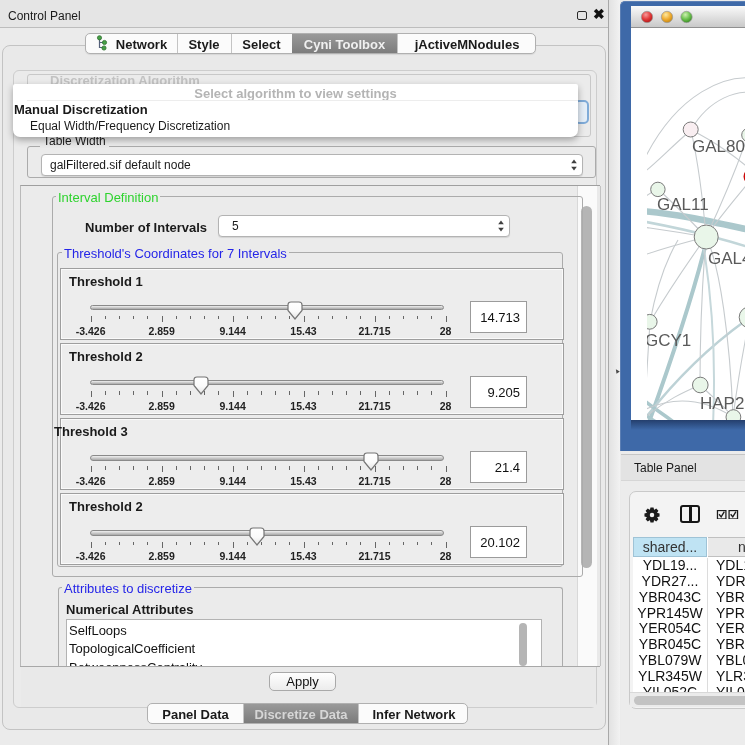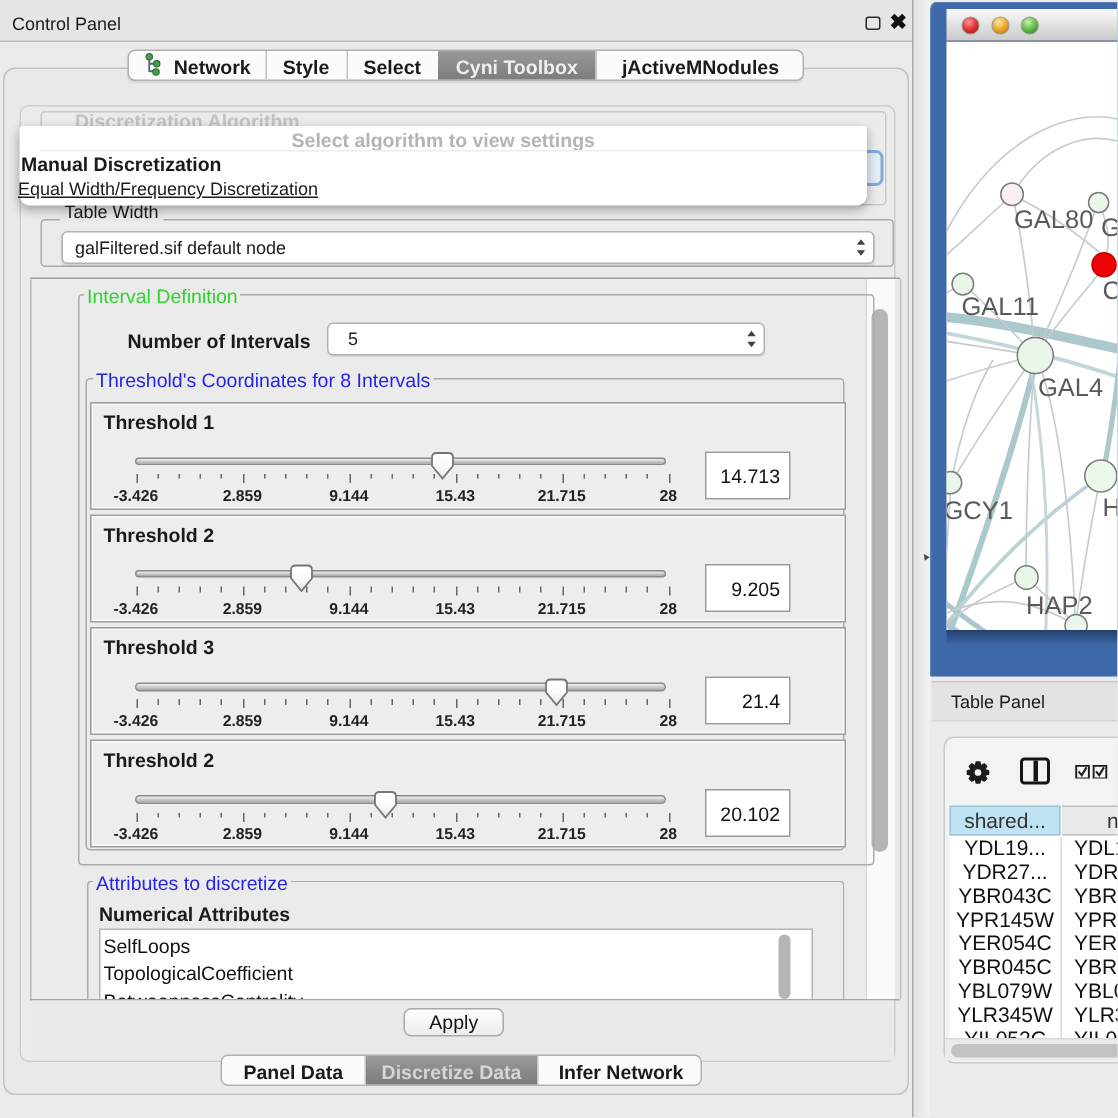--- a/index.html
+++ b/index.html
@@ -53,41 +53,41 @@
 <div class="abs t13" style="left:50px;top:158px;">galFiltered.sif default node</div>
 <svg class="abs" style="left:570px;top:159px;" width="8" height="12" viewBox="0 0 8 12">
   <path d="M4 0.5 L6.8 4.2 H1.2 Z" fill="#404040"></path>
   <path d="M4 11.5 L6.8 7.8 H1.2 Z" fill="#404040"></path>
 </svg>
 
 <div class="abs" style="left:13px;top:84px;width:565px;height:53px;background:#fff;border-radius:2px 2px 7px 7px;box-shadow:0 3px 7px rgba(0,0,0,0.32);"></div>
 <div class="abs" style="left:13px;top:86px;width:565px;text-align:center;font-size:13px;color:#b4b4b4;font-weight:bold;">Select algorithm to view settings</div>
 <div class="abs" style="left:27px;top:100px;width:551px;height:1px;background:#ededed;"></div>
 <div class="abs b13" style="left:14px;top:102px;">Manual Discretization</div>
-<div class="abs t13" style="left:12px;top:119px;text-decoration:underline;">Equal Width/Frequency Discretization</div>
+<div class="abs t13" style="left:30px;top:119px;">Equal Width/Frequency Discretization</div>
 
 <div class="abs" style="left:20px;top:185px;width:580px;height:481px;border-top:1px solid #9f9f9f;border-left:1px solid #b9b9b9;"></div>
 <div class="abs" style="left:600px;top:186px;width:1px;height:480px;background:#c2c2c2;"></div>
 
 <div class="abs" style="left:577px;top:186px;width:20px;height:480px;background:#fafafa;border-left:1px solid #d8d8d8;"></div>
 <div class="abs" style="left:581px;top:206px;width:11px;height:362px;background:#b5b5b5;border-radius:6px;"></div>
 
 <div class="abs" style="left:52px;top:196px;width:531px;height:381px;border:1px solid #ababab;border-radius:3px;"></div>
 <div class="abs" style="left:56px;top:190px;background:#ebebeb;padding:0 2px;font-size:13px;color:#2ed32e;">Interval Definition</div>
 
 <div class="abs b13" style="left:85px;top:220px;">Number of Intervals</div>
 <div class="abs" style="left:218px;top:215px;width:292px;height:22px;background:#fff;border:1px solid #b3b3b3;border-radius:4px;box-shadow:0 1px 1px rgba(0,0,0,0.1);"></div>
 <div class="abs t13" style="left:232px;top:219px;">5</div>
 <svg class="abs" style="left:497px;top:220px;" width="8" height="12" viewBox="0 0 8 12">
   <path d="M4 0.5 L6.8 4.2 H1.2 Z" fill="#404040"></path>
   <path d="M4 11.5 L6.8 7.8 H1.2 Z" fill="#404040"></path>
 </svg>
 
 <div class="abs" style="left:57px;top:252px;width:506px;height:315px;border:1px solid #ababab;border-radius:3px;"></div>
-<div class="abs" style="left:62px;top:246px;background:#ebebeb;padding:0 2px;font-size:13px;color:#2525e8;">Threshold's Coordinates for 8 Intervals</div>
+<div class="abs" style="left:62px;top:246px;background:#ebebeb;padding:0 2px;font-size:13px;color:#2525e8;">Threshold's Coordinates for 7 Intervals</div>
 
 <div id="thresholds">
     <div class="abs" style="left:60px;top:267.5px;width:504px;height:72px;background:#ededed;border:1px solid #9e9e9e;box-shadow:inset 1px 1px 0 #fafafa, inset -1px -1px 0 #fafafa;"></div>
     <div class="abs b13" style="left:69px;top:273.5px;">Threshold 1</div>
     <div class="abs" style="left:90px;top:304.5px;width:354px;height:5.5px;border-radius:3px;background:linear-gradient(180deg,#f0f0f0,#a8a8a8);border:1px solid #8a8a8a;"></div>
     <div class="abs" style="left:90.6px;top:315.7px;width:1px;height:6px;background:#666;"></div>
     <div class="abs" style="left:104.8px;top:315.7px;width:1px;height:3.5px;background:#666;"></div>
     <div class="abs" style="left:119.0px;top:315.7px;width:1px;height:3.5px;background:#666;"></div>
     <div class="abs" style="left:133.2px;top:315.7px;width:1px;height:3.5px;background:#666;"></div>
     <div class="abs" style="left:147.4px;top:315.7px;width:1px;height:3.5px;background:#666;"></div>
@@ -169,21 +169,21 @@
      <defs>
         <linearGradient id="thg1" x1="0" y1="0" x2="0" y2="1">
           <stop offset="0" stop-color="#ffffff"></stop>
           <stop offset="0.55" stop-color="#fafafa"></stop>
           <stop offset="1" stop-color="#e4e4e4"></stop>
         </linearGradient>
       </defs>
    </svg>
     <div class="abs" style="left:470px;top:375.8px;width:57px;height:32px;background:#fff;border:1px solid #9b9b9b;font-size:13px;color:#111;text-align:right;line-height:31px;padding-right:6px;">9.205</div>
     <div class="abs" style="left:60px;top:418.1px;width:504px;height:72px;background:#ededed;border:1px solid #9e9e9e;box-shadow:inset 1px 1px 0 #fafafa, inset -1px -1px 0 #fafafa;"></div>
-    <div class="abs b13" style="left:69px;top:424.1px;">Threshold 3</div>
+    <div class="abs b13" style="left:54px;top:424.1px;">Threshold 3</div>
     <div class="abs" style="left:90px;top:455.1px;width:354px;height:5.5px;border-radius:3px;background:linear-gradient(180deg,#f0f0f0,#a8a8a8);border:1px solid #8a8a8a;"></div>
     <div class="abs" style="left:90.6px;top:466.3px;width:1px;height:6px;background:#666;"></div>
     <div class="abs" style="left:104.8px;top:466.3px;width:1px;height:3.5px;background:#666;"></div>
     <div class="abs" style="left:119.0px;top:466.3px;width:1px;height:3.5px;background:#666;"></div>
     <div class="abs" style="left:133.2px;top:466.3px;width:1px;height:3.5px;background:#666;"></div>
     <div class="abs" style="left:147.4px;top:466.3px;width:1px;height:3.5px;background:#666;"></div>
     <div class="abs" style="left:161.6px;top:466.3px;width:1px;height:6px;background:#666;"></div>
     <div class="abs" style="left:175.8px;top:466.3px;width:1px;height:3.5px;background:#666;"></div>
     <div class="abs" style="left:190.0px;top:466.3px;width:1px;height:3.5px;background:#666;"></div>
     <div class="abs" style="left:204.2px;top:466.3px;width:1px;height:3.5px;background:#666;"></div>
@@ -312,21 +312,21 @@
         <stop offset="0" stop-color="#cdf0b0"></stop>
         <stop offset="0.5" stop-color="#6cc24e"></stop>
         <stop offset="1" stop-color="#2e7d1c"></stop>
       </radialGradient>
   </defs>
   <circle cx="9" cy="9" r="5.7" fill="url(#rg)" stroke="#9a9a9a" stroke-width="0.7"></circle>
   <circle cx="29" cy="9" r="5.7" fill="url(#yg)" stroke="#9a9a9a" stroke-width="0.7"></circle>
   <circle cx="48.5" cy="9" r="5.7" fill="url(#gg)" stroke="#9a9a9a" stroke-width="0.7"></circle>
 </svg>
 
-<div class="abs" style="left:631px;top:28px;width:114px;height:392px;background:#fff;overflow:hidden;">
+<div class="abs" style="left:631px;top:28px;width:114px;height:392px;background:#fff;overflow:hidden;padding-left:16px;">
 <svg width="114" height="392" viewBox="0 0 114 392">
   <g transform="translate(-631,-28)" fill="none">
 
     <path d="M625,211 C665,214 705,224 748,233" stroke="#abc8cc" stroke-width="6.5"></path>
     <path d="M625,221 C685,232 720,243 748,252" stroke="#c2d6d9" stroke-width="2.5"></path>
     <path d="M690,243 C676,300 650,375 632,425" stroke="#abc8cc" stroke-width="4"></path>
     <path d="M627,421 C668,368 704,338 736,316" stroke="#bdd2d6" stroke-width="2.5"></path>
     <path d="M736,312 C741,288 744,262 747,238" stroke="#abc8cc" stroke-width="3.5"></path>
     <path d="M688,249 C696,300 700,360 697,425" stroke="#c6d8db" stroke-width="2"></path>
     <path d="M625,398 C637,408 650,416 663,426 M624,412 C634,418 640,422 646,426" stroke="#abc8cc" stroke-width="3.5"></path>

